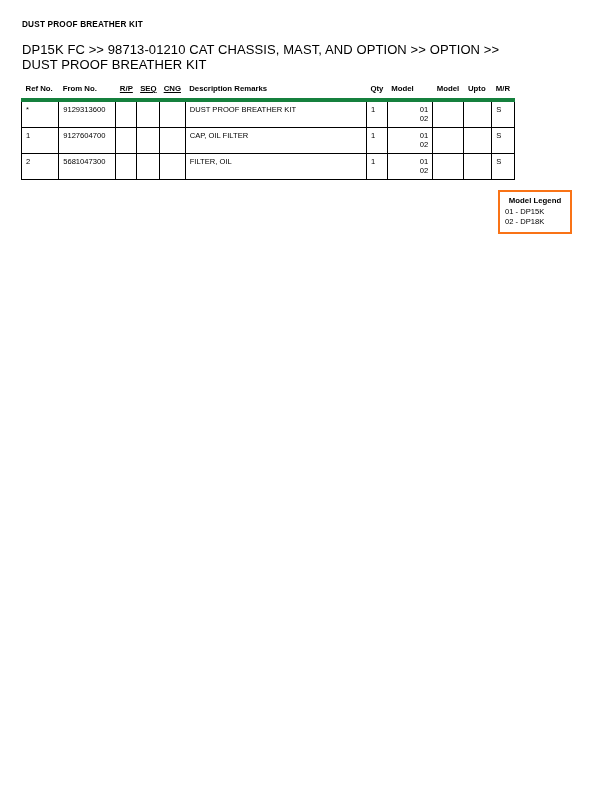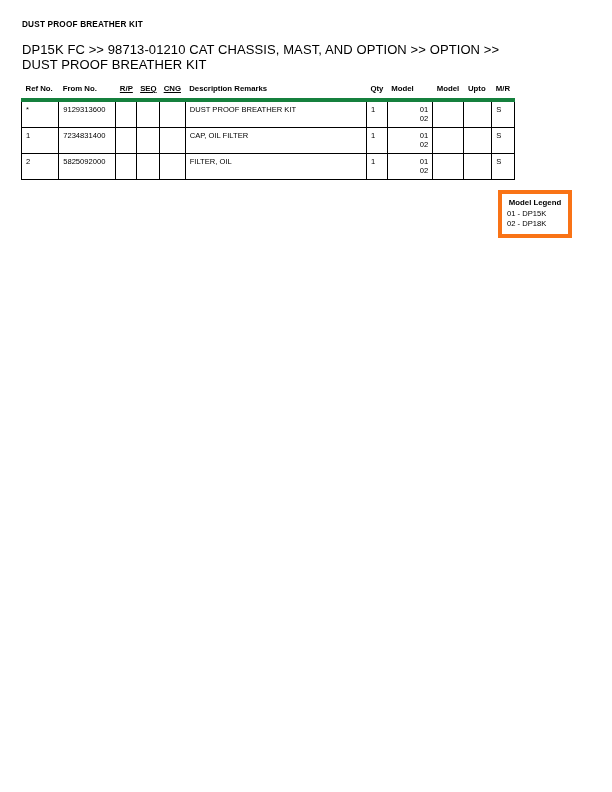--- a/index.html
+++ b/index.html
@@ -82,21 +82,21 @@
   th.c-qty { text-align: left; padding-left: 3px; margin-left: 36px;}
   th.c-model, th.c-from, th.c-upto, th.c-mr { text-align: left; padding-left: 3px; margin-top: 9px; }
 
   .model-cell span { display: block; line-height: 1.25; padding-left: 28px; }
 
   .legend {
     position: absolute;
     left: 498px;
     top: 190px;
     width: 74px;
-    border: 4px solid #f97316;
+    border: 2px solid #f97316;
     padding: 4px 5px 5px 5px;
     font-size: 7.6px;
     box-sizing: border-box;
   }
   .legend .legend-title {
     font-weight: bold;
     text-align: center;
     margin-bottom: 2px;
     font-size: 7.8px;
   }
@@ -141,37 +141,37 @@
         <td class="c-model model-cell">
           <span>01</span>
           <span>02</span>
         </td>
         <td class="c-from"></td>
         <td class="c-upto"></td>
         <td class="c-mr">S</td>
       </tr>
       <tr>
         <td class="c-ref">1</td>
-        <td class="c-part">7234831400</td>
+        <td class="c-part">9127604700</td>
         <td class="c-rp"></td>
         <td class="c-seq"></td>
         <td class="c-cng"></td>
         <td class="c-desc">CAP, OIL FILTER</td>
         <td class="c-qty">1</td>
         <td class="c-model model-cell">
           <span>01</span>
           <span>02</span>
         </td>
         <td class="c-from"></td>
         <td class="c-upto"></td>
         <td class="c-mr">S</td>
       </tr>
       <tr>
         <td class="c-ref">2</td>
-        <td class="c-part">5825092000</td>
+        <td class="c-part">5681047300</td>
         <td class="c-rp"></td>
         <td class="c-seq"></td>
         <td class="c-cng"></td>
         <td class="c-desc">FILTER, OIL</td>
         <td class="c-qty">1</td>
         <td class="c-model model-cell">
           <span>01</span>
           <span>02</span>
         </td>
         <td class="c-from"></td>

